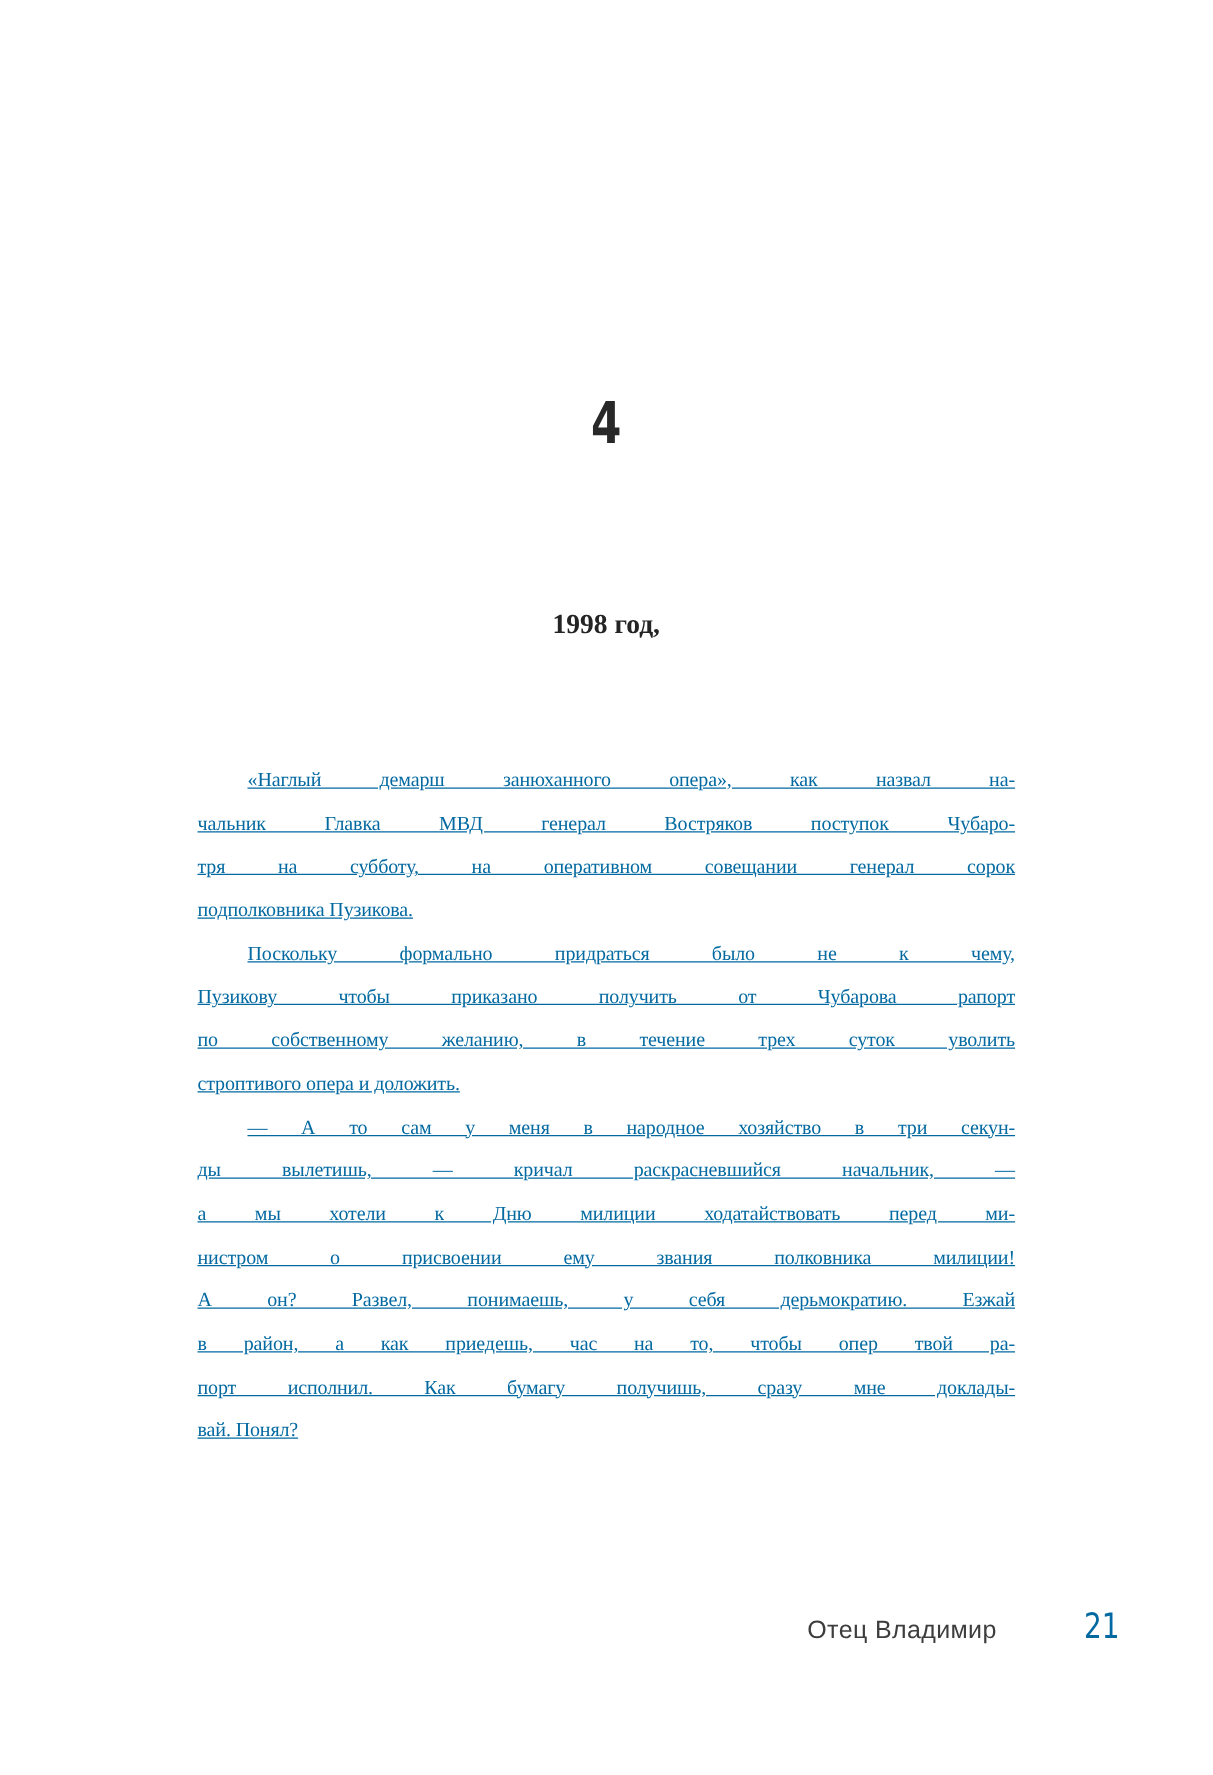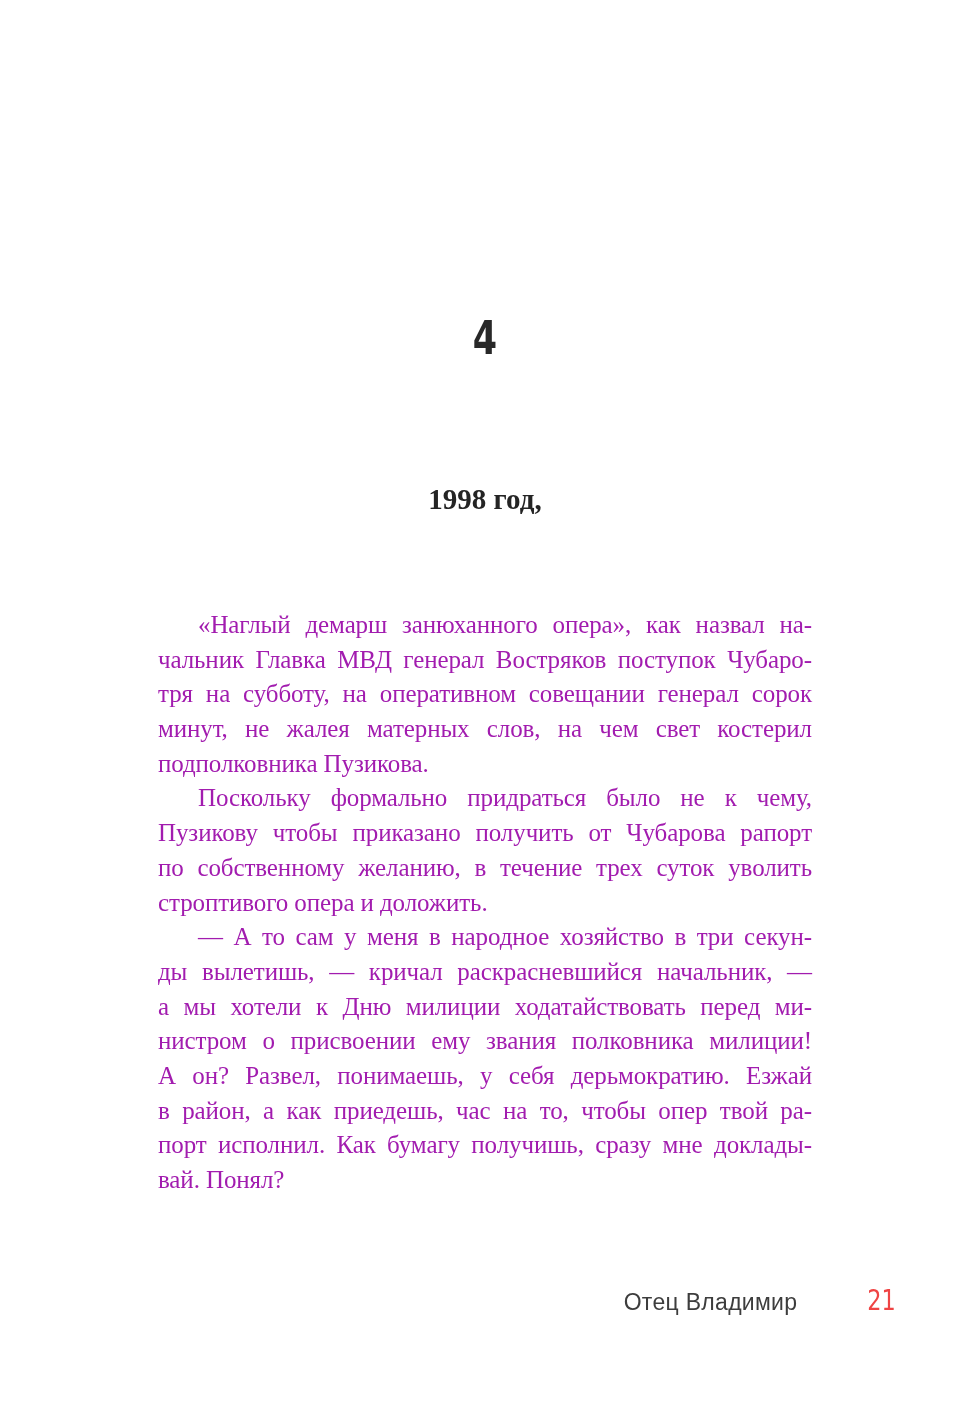--- a/index.html
+++ b/index.html
@@ -28,33 +28,34 @@
     transform: scaleX(0.76);
     transform-origin: center;
   }
   .section-heading {
     position: absolute;
     top: 482px;
     left: 158px;
     width: 654px;
     text-align: center;
     font-weight: 700;
-    font-size: 29px;
+    font-size: 22px;
     line-height: 34px;
     color: #242424;
   }
   .body-text {
     position: absolute;
     top: 608px;
     left: 158px;
     width: 654px;
-    font-size: 25px;
+    font-size: 16px;
     line-height: 34.7px;
-    color: #a21caf;
+    color: #0369a1;
     letter-spacing: -0.1px;
+    text-decoration: underline;
   }
   .body-text .line {
     height: 34.7px;
     text-align: justify;
     text-align-last: justify;
     text-justify: inter-word;
     white-space: normal;
   }
   .body-text .line.para-end { text-align-last: left; }
   .body-text .line.indent { text-indent: 40px; }
@@ -63,50 +64,49 @@
     top: 1284px;
     left: 0;
     width: 896px;
     display: flex;
     justify-content: flex-end;
     align-items: baseline;
     gap: 63px;
   }
   .running-title {
     font-family: "Liberation Sans", sans-serif;
-    font-size: 23px;
+    font-size: 20px;
     color: #3d3d3d;
     letter-spacing: 0.3px;
   }
   .page-number {
     font-family: "DejaVu Sans", sans-serif;
     font-size: 28px;
     font-weight: 400;
-    color: #ef4444;
+    color: #0369a1;
   }
   .page-number .squeeze { transform: scaleX(0.8); transform-origin: right center; }
 </style>
 </head>
 <body>
 
 <div class="page">
 
   <div class="chapter-number">
     <span class="squeeze">4</span>
   </div>
 
   <div class="section-heading">
     <div>1998 год,</div>
   </div>
 
   <div class="body-text">
     <div class="line indent">«Наглый демарш занюханного опера», как назвал на-</div>
     <div class="line">чальник Главка МВД генерал Востряков поступок Чубаро-</div>
     <div class="line">тря на субботу, на оперативном совещании генерал сорок</div>
-    <div class="line">минут, не жалея матерных слов, на чем свет костерил</div>
     <div class="line para-end">подполковника Пузикова.</div>
 
     <div class="line indent">Поскольку формально придраться было не к чему,</div>
     <div class="line">Пузикову чтобы приказано получить от Чубарова рапорт</div>
     <div class="line">по собственному желанию, в течение трех суток уволить</div>
     <div class="line para-end">строптивого опера и доложить.</div>
 
     <div class="line indent">— А то сам у меня в народное хозяйство в три секун-</div>
     <div class="line">ды вылетишь, — кричал раскрасневшийся начальник, —</div>
     <div class="line">а мы хотели к Дню милиции ходатайствовать перед ми-</div>

